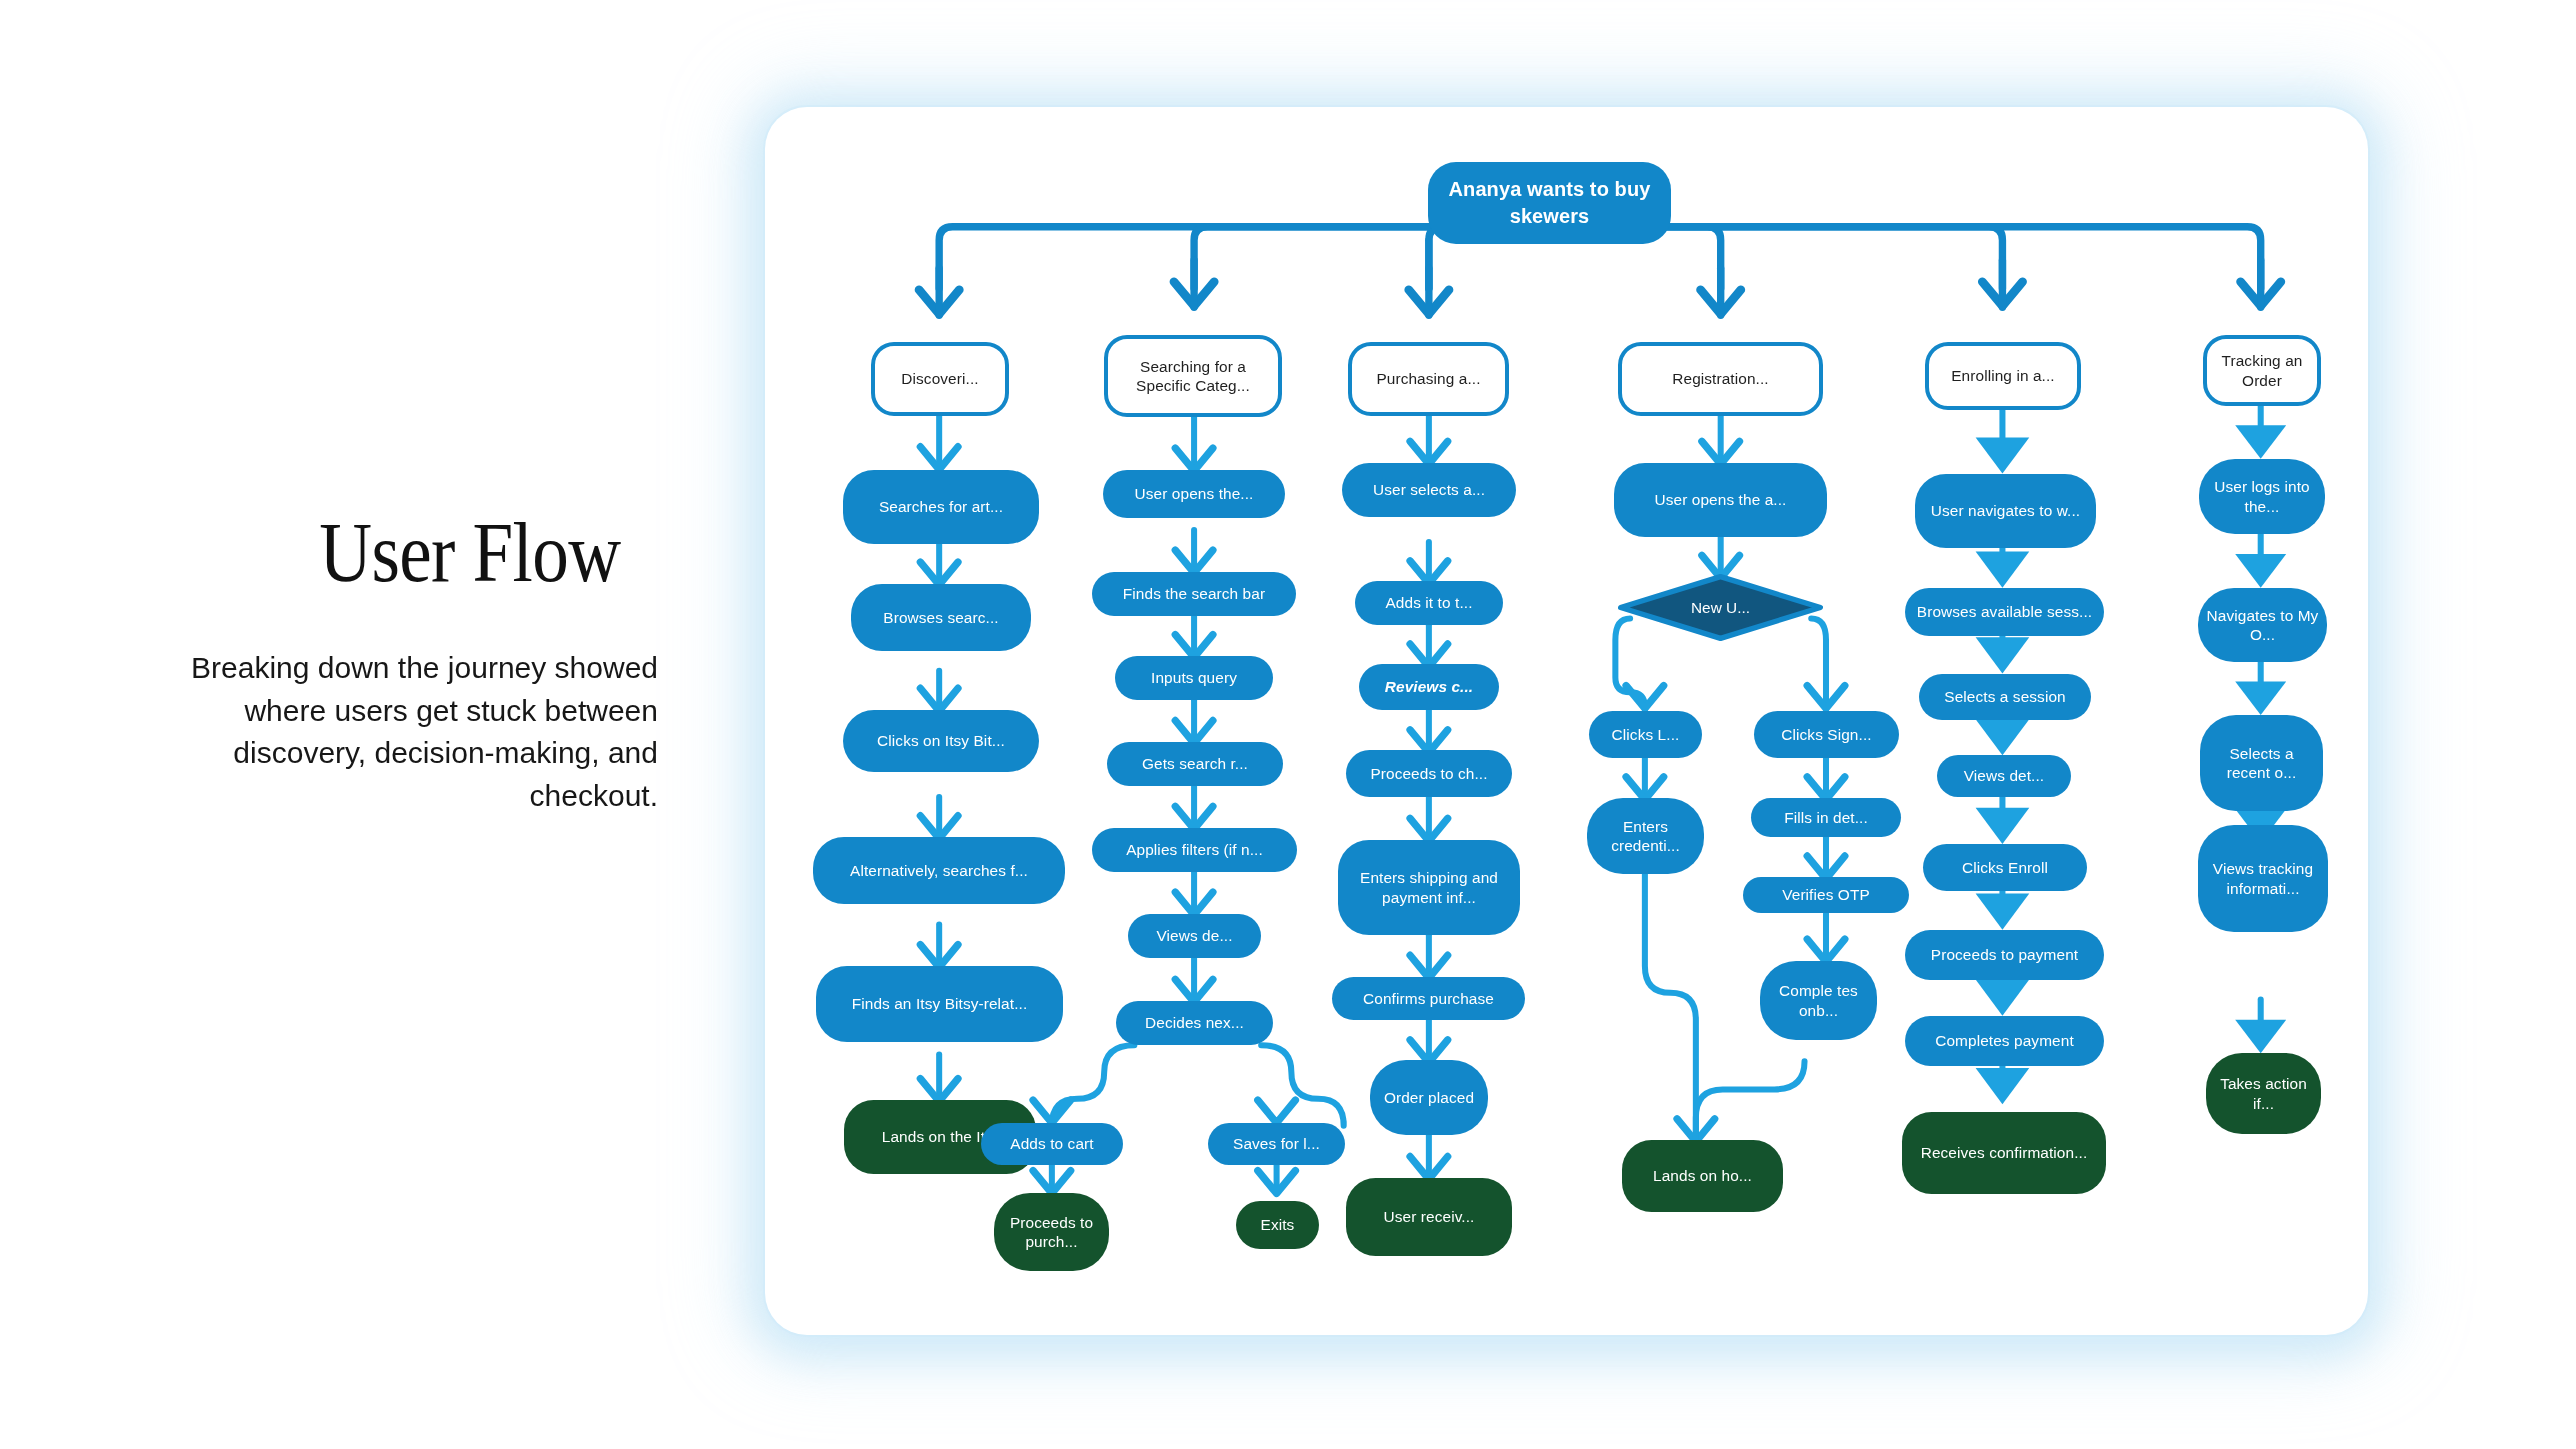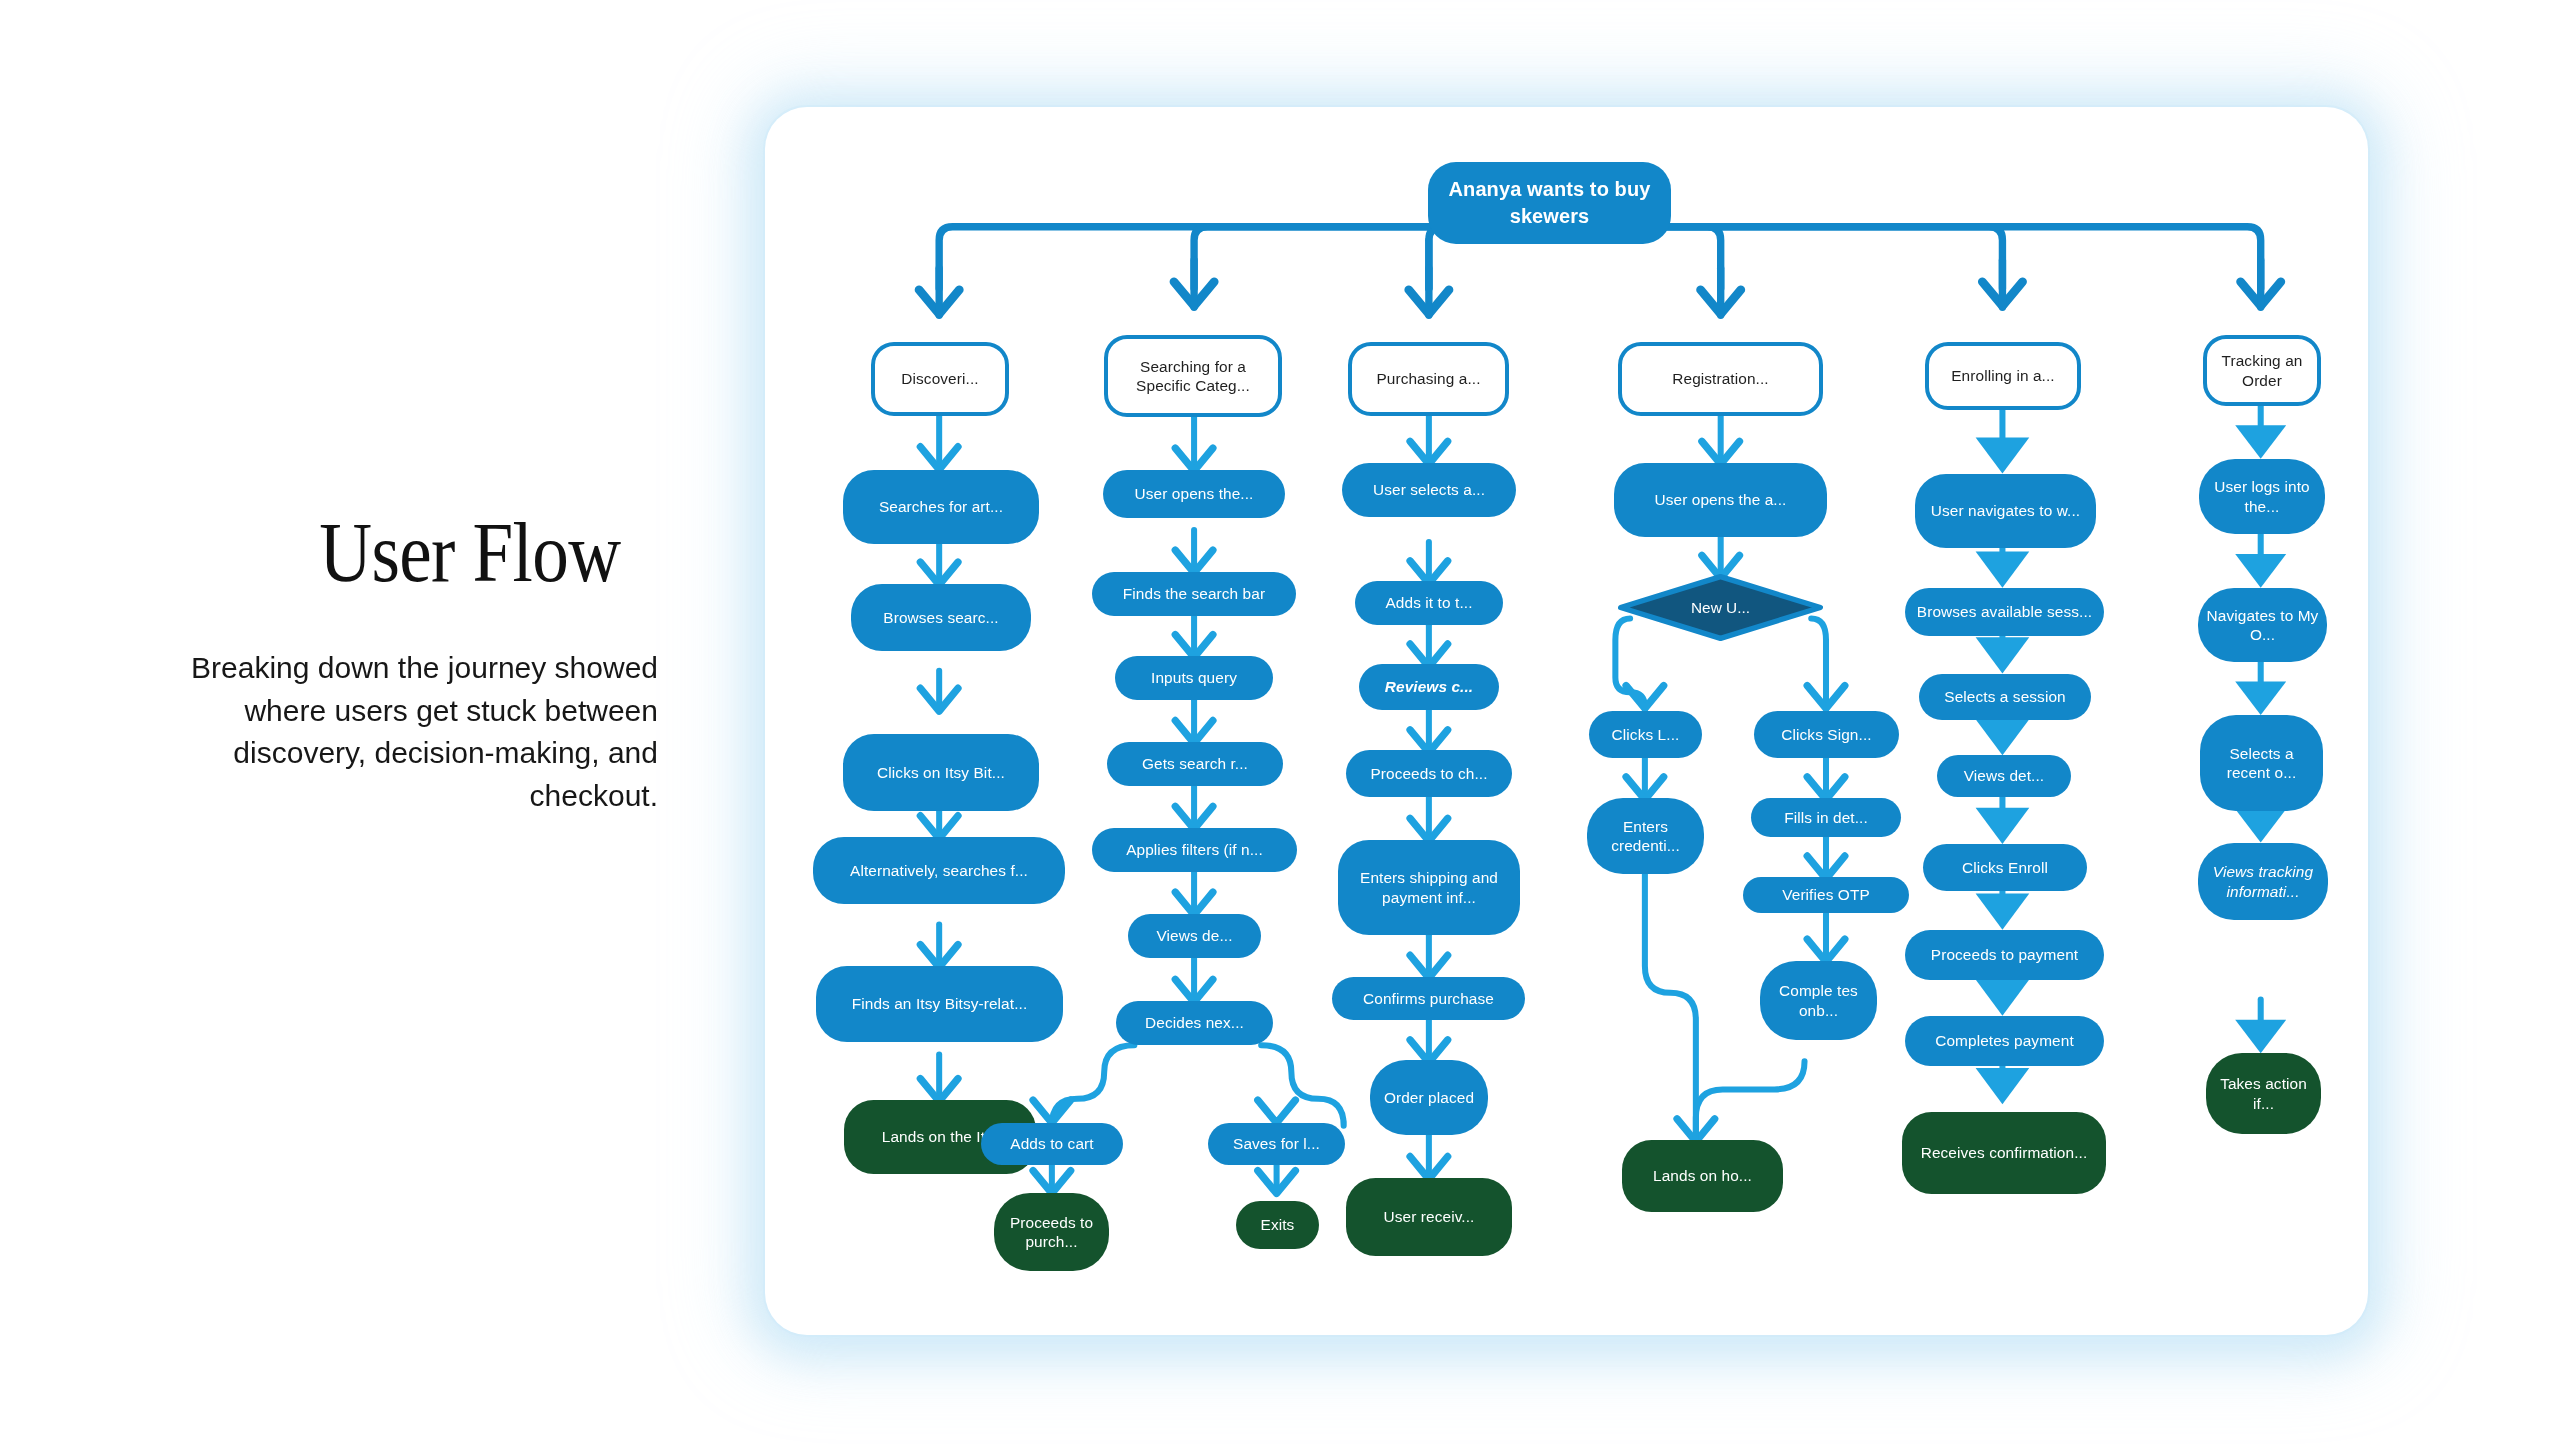--- a/index.html
+++ b/index.html
@@ -216,21 +216,21 @@
     <polygon class="solidarrow" points="3332,1206 3408,1206 3370,1256"></polygon>
     <path class="w" d="M3370,1490 V1526" stroke-width="20"></path>
     <polygon class="solidarrow" points="3332,1520 3408,1520 3370,1570"></polygon>
   </svg>
 
   <div class="node root" style="left:1428px;top:162px;width:243px;height:82px;">Ananya wants to buy skewers</div>
 
   <div class="node stage-node" style="left:871px;top:342px;width:138px;height:74px;">Discoveri...</div>
   <div class="node step" style="left:843px;top:470px;width:196px;height:74px;">Searches for art...</div>
   <div class="node step" style="left:851px;top:584px;width:180px;height:67px;">Browses searc...</div>
-  <div class="node step" style="left:843px;top:710px;width:196px;height:77px;margin-top:24px;">Clicks on Itsy Bit...</div>
+  <div class="node step" style="left:843px;top:710px;width:196px;height:62px;">Clicks on Itsy Bit...</div>
   <div class="node step" style="left:813px;top:837px;width:252px;height:67px;">Alternatively, searches f...</div>
   <div class="node step" style="left:816px;top:966px;width:247px;height:76px;">Finds an Itsy Bitsy-relat...</div>
   <div class="node end" style="left:844px;top:1100px;width:192px;height:74px;">Lands on the It...</div>
 
   <div class="node stage-node" style="left:1104px;top:335px;width:178px;height:82px;">Searching for a Specific Categ...</div>
   <div class="node step" style="left:1103px;top:470px;width:182px;height:48px;">User opens the...</div>
   <div class="node step" style="left:1092px;top:572px;width:204px;height:44px;">Finds the search bar</div>
   <div class="node step" style="left:1115px;top:656px;width:158px;height:44px;">Inputs query</div>
   <div class="node step" style="left:1107px;top:742px;width:176px;height:44px;">Gets search r...</div>
   <div class="node step" style="left:1092px;top:828px;width:205px;height:44px;">Applies filters (if n...</div>
@@ -276,17 +276,17 @@
   <div class="node step" style="left:1937px;top:755px;width:134px;height:42px;">Views det...</div>
   <div class="node step" style="left:1923px;top:844px;width:164px;height:47px;">Clicks Enroll</div>
   <div class="node step" style="left:1905px;top:930px;width:199px;height:50px;">Proceeds to payment</div>
   <div class="node step" style="left:1905px;top:1016px;width:199px;height:50px;">Completes payment</div>
   <div class="node end" style="left:1902px;top:1104px;width:204px;height:82px;margin-top:8px;">Receives confirmation...</div>
 
   <div class="node stage-node" style="left:2203px;top:335px;width:118px;height:71px;">Tracking an Order</div>
   <div class="node step pill-tall" style="left:2199px;top:459px;width:126px;height:75px;">User logs into the...</div>
   <div class="node step pill-tall" style="left:2198px;top:588px;width:129px;height:74px;">Navigates to My O...</div>
   <div class="node step pill-tall" style="left:2200px;top:715px;width:123px;height:96px;">Selects a recent o...</div>
-  <div class="node step pill-tall" style="left:2198px;top:843px;width:130px;height:77px;font-style:italic;">Views tracking informati...</div>
+  <div class="node step pill-tall" style="left:2198px;top:825px;width:130px;height:107px;">Views tracking informati...</div>
   <div class="node end pill-tall" style="left:2206px;top:1053px;width:115px;height:81px;">Takes action if...</div>
 
 </div>
 
 
 </body></html>

